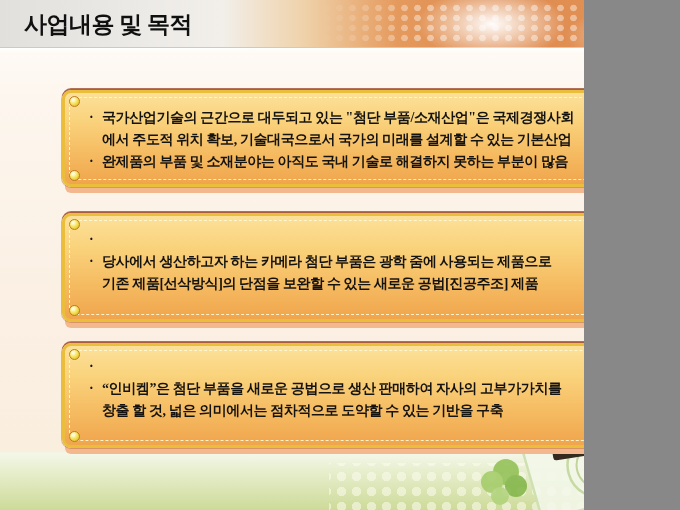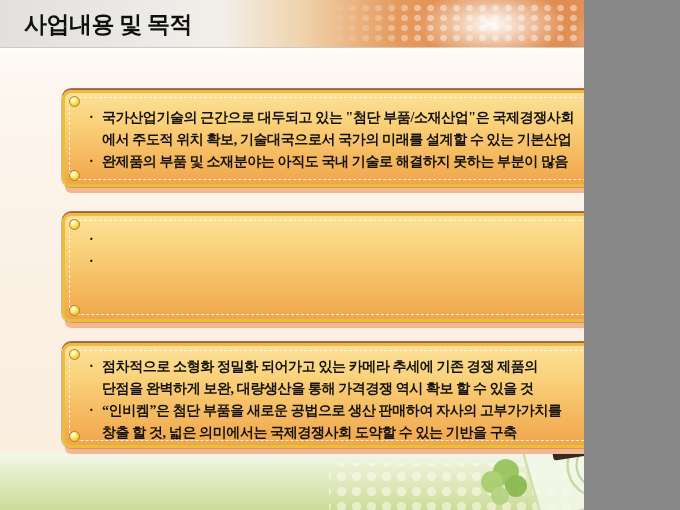--- a/index.html
+++ b/index.html
@@ -157,36 +157,36 @@
     <span class="screw tl"></span>
     <span class="screw tr"></span>
     <span class="screw bl"></span>
     <span class="screw br"></span>
     <ul class="bullets">
       <li class="bullet-item">
         <span class="bullet">·</span>
       </li>
       <li class="bullet-item">
         <span class="bullet">·</span>
+        <span class="btext">당사에서 생산하고자 하는 카메라 첨단 부품은 광학 줌에 사용되는 제품으로
+기존 제품[선삭방식]의 단점을 보완할 수 있는 새로운 공법[진공주조] 제품</span>
       </li>
     </ul>
   </div>
 
   <div class="box box3">
     <span class="screw tl"></span>
     <span class="screw tr"></span>
     <span class="screw bl"></span>
     <span class="screw br"></span>
     <ul class="bullets">
       <li class="bullet-item">
         <span class="bullet">·</span>
-        <span class="btext">점차적으로 소형화 정밀화 되어가고 있는 카메라 추세에 기존 경쟁 제품의
-단점을 완벽하게 보완, 대량생산을 통해 가격경쟁 역시 확보 할 수 있을 것</span>
       </li>
       <li class="bullet-item">
         <span class="bullet">·</span>
         <span class="btext">“인비켐”은 첨단 부품을 새로운 공법으로 생산 판매하여 자사의 고부가가치를
-창출 할 것, 넓은 의미에서는 국제경쟁사회 도약할 수 있는 기반을 구축</span>
+창출 할 것, 넓은 의미에서는 점차적으로 도약할 수 있는 기반을 구축</span>
       </li>
     </ul>
   </div>
 
 </div>
 
 </body></html>

